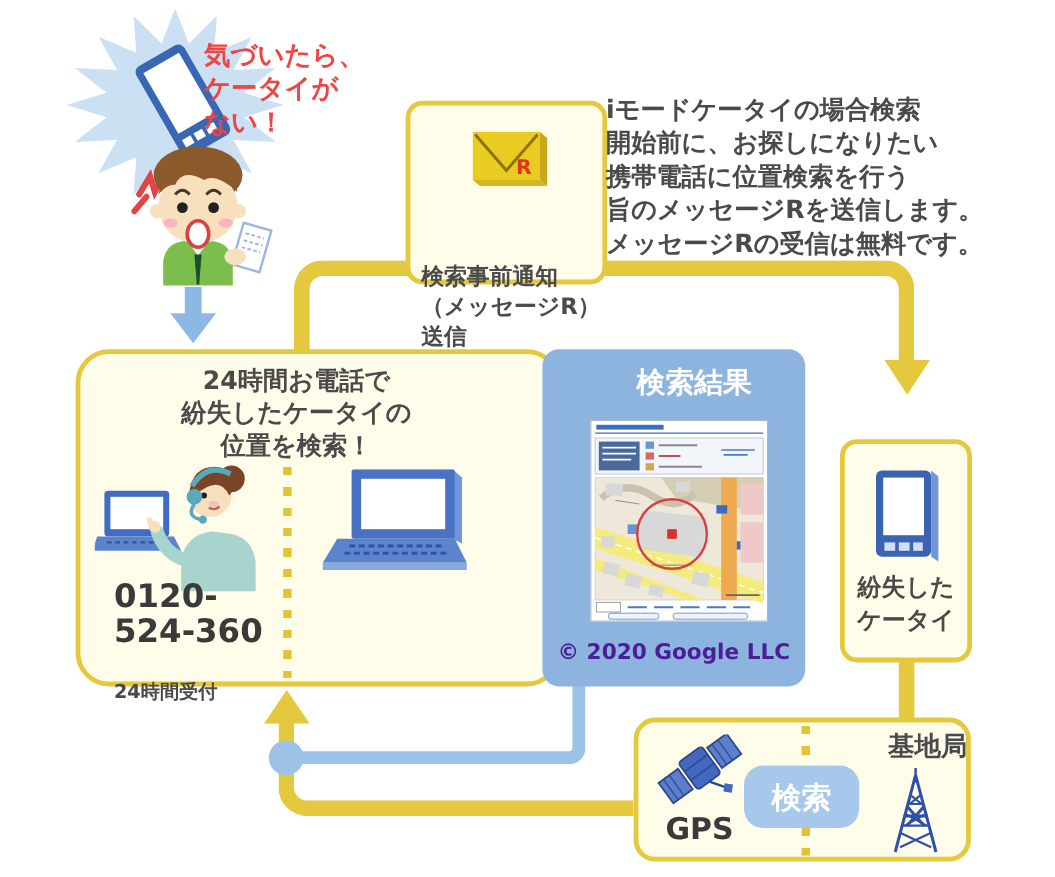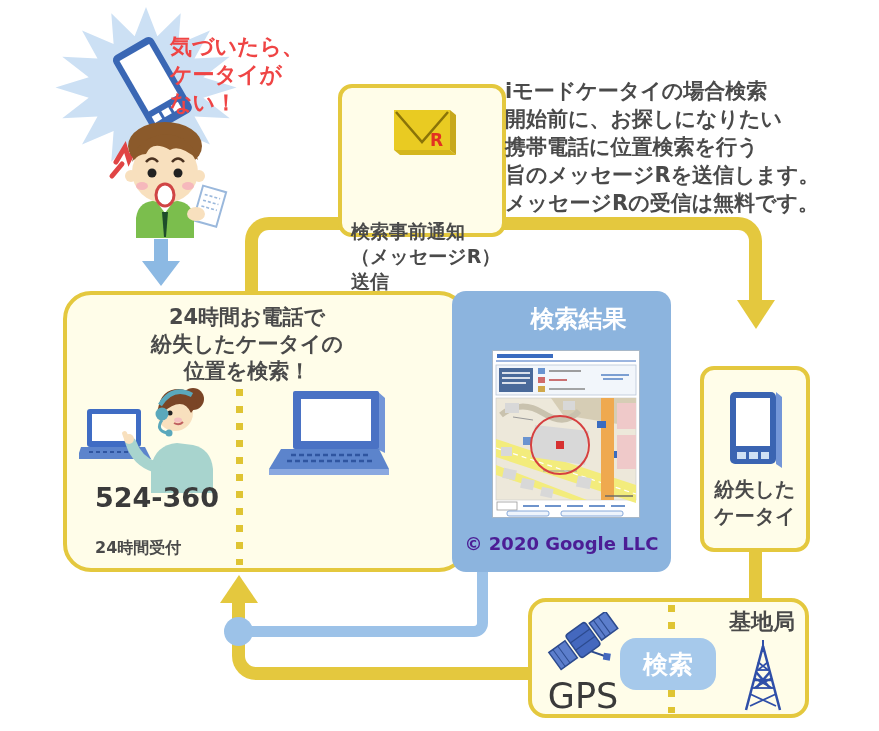--- a/index.html
+++ b/index.html
@@ -145,20 +145,21 @@
       <path d="M79,28 Q82,8 100,8 Q116,9 118,24 L112,32 Q104,14 83,32 Z" fill="#7A4526"></path>
       <circle cx="91" cy="32" r="2.5" fill="#222"></circle>
       <ellipse cx="99" cy="39" rx="4" ry="2.5" fill="#F5BFC0"></ellipse>
       <path d="M95,42 q5,3 9,-1" stroke="#C06060" stroke-width="2" fill="none"></path>
       <path d="M81,24 Q94,4 113,14" stroke="#5AA8BC" stroke-width="4.5" fill="none"></path>
       <circle cx="83" cy="33" r="6.5" fill="#5AA8BC"></circle>
       <path d="M83,39 Q76,49 88,52" stroke="#5AA8BC" stroke-width="3" fill="none"></path>
       <circle cx="90" cy="52" r="3.5" fill="#5AA8BC"></circle>
     </svg>
     <div class="abs" style="left:28px;top:188px;color:#3A3A3A;">
+      <div style="font-size:27px;font-weight:800;line-height:29px;">0120-</div>
       <div style="font-size:27px;font-weight:800;line-height:29px;">524-360</div>
       <div class="jp" style="font-size:16px;line-height:26px;margin-top:23px;">24時間受付</div>
     </div>
 
     <svg class="abs" style="left:198px;top:96px;" width="126" height="90" viewBox="0 0 126 90">
       <polygon points="112,0 120,7 120,62 112,58" fill="#7396D8"></polygon>
       <rect x="28" y="0" width="86" height="58" rx="2" fill="#4A72C4"></rect>
       <rect x="36" y="8" width="70" height="42" fill="#fff"></rect>
       <polygon points="16,58 114,58 124,78 4,78" fill="#5C84CC"></polygon>
       <line x1="26" y1="64" x2="106" y2="64" stroke="#2F55A0" stroke-width="2.5" stroke-dasharray="5,3"></line>
@@ -254,23 +255,23 @@
         <line x1="-24" y1="-10" x2="-24" y2="11" stroke="#2C4A8E" stroke-width="1"></line>
         <line x1="20" y1="-10" x2="20" y2="11" stroke="#2C4A8E" stroke-width="1"></line>
         <line x1="26" y1="-10" x2="26" y2="11" stroke="#2C4A8E" stroke-width="1"></line>
         <rect x="-12" y="-14" width="24" height="28" rx="3" fill="#4468BE" stroke="#2C4A8E" stroke-width="1.5"></rect>
         <line x1="-12" y1="-5" x2="12" y2="-5" stroke="#2C4A8E" stroke-width="1.2"></line>
         <line x1="-12" y1="4" x2="12" y2="4" stroke="#2C4A8E" stroke-width="1.2"></line>
         <line x1="0" y1="14" x2="9" y2="27" stroke="#2C4A8E" stroke-width="2"></line>
         <rect x="6" y="24" width="7" height="7" fill="#4468BE" transform="rotate(45 9.5 27.5)"></rect>
       </g>
     </svg>
-    <div class="abs center" style="left:10px;top:74px;width:82px;color:#3A3A3A;font-size:35px;font-weight:400;">GPS</div>
+    <div class="abs center" style="left:10px;top:74px;width:82px;color:#3A3A3A;font-size:25px;font-weight:700;">GPS</div>
     <div class="searchbtn" style="left:88px;top:36px;width:96px;height:52px;">検索</div>
-    <div class="abs jp center" style="left:186px;top:5px;width:88px;font-size:22px;">基地局</div>
+    <div class="abs jp center" style="left:186px;top:5px;width:88px;font-size:22px;text-align:right;">基地局</div>
     <svg class="abs" style="left:202px;top:38px;" width="58" height="72" viewBox="0 0 58 72">
       <g stroke="#2F4FA8" fill="none">
         <line x1="29" y1="0" x2="29" y2="12" stroke-width="2"></line>
         <path d="M29,6 L12,70" stroke-width="2.5"></path>
         <path d="M29,6 L46,70" stroke-width="2.5"></path>
         <path d="M24,22 L34,30 M34,22 L24,30" stroke-width="1.8"></path>
         <path d="M20,38 L38,48 M38,38 L20,48" stroke-width="1.8"></path>
         <path d="M16,54 L42,66 M42,54 L16,66" stroke-width="1.8"></path>
         <line x1="22" y1="30" x2="36" y2="30" stroke-width="1.8"></line>
         <line x1="18" y1="48" x2="40" y2="48" stroke-width="1.8"></line>

